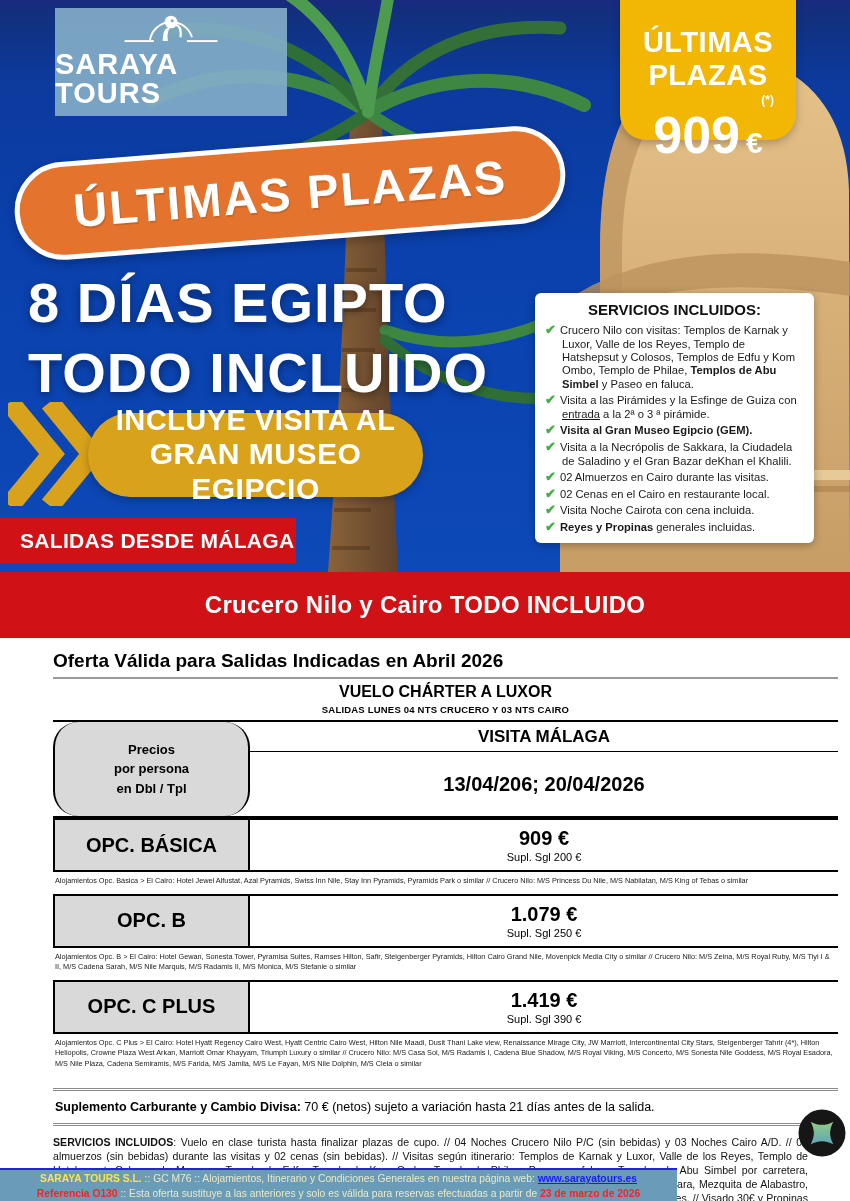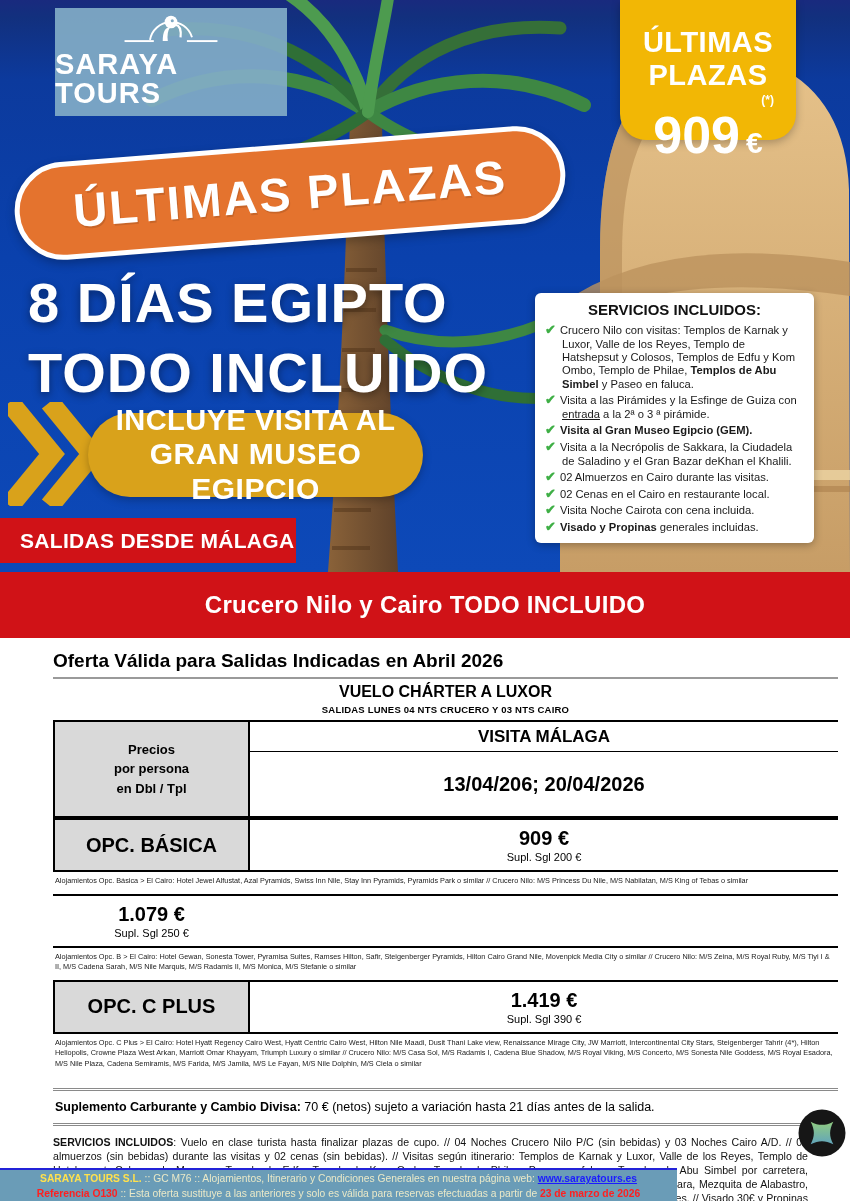--- a/index.html
+++ b/index.html
@@ -62,21 +62,21 @@
   .content{position:relative; padding:0 12px 0 53px; color:#000;}
   .validity{margin-top:12px; font-weight:700; font-size:19px;}
   .rule{border:none; border-top:2px solid #9a9a9a; margin:5px 0 4px 0;}
   .flight{text-align:center; font-weight:700; font-size:16px;}
   .subline{text-align:center; font-weight:700; font-size:9.5px; margin-top:3px; letter-spacing:.2px;}
 
   .price-table{margin-top:5px; border-top:2px solid #000;}
   .t-head{display:grid; grid-template-columns:197px 1fr; border-bottom:2px solid #000;}
   .cell-gray{background:var(--tgray); border-left:2px solid #000; border-right:2px solid #000;
     display:flex; flex-direction:column; align-items:center; justify-content:center; text-align:center;}
-  .t-head .cell-gray{font-weight:700; font-size:13px; line-height:1.5;}
+  .t-head .cell-gray{font-weight:700; font-size:13px; line-height:1.5;border-radius:25px;}
   .t-head .right .col-h{height:30px; display:flex; align-items:center; justify-content:center; font-weight:700; font-size:17px;
     border-bottom:1.5px solid #000;}
   .t-head .right .dates{height:64px; display:flex; align-items:center; justify-content:center; font-weight:700; font-size:20px;}
   .t-row{display:grid; grid-template-columns:197px 1fr; border-top:2px solid #000; border-bottom:2px solid #000; height:54px;}
   .t-row .cell-gray{font-weight:700; font-size:20px;}
   .t-row .pricecell{display:flex; flex-direction:column; align-items:center; justify-content:center;}
   .t-row .pricecell .pv{font-size:20px; font-weight:600;}
   .t-row .pricecell .sv{font-size:11px; margin-top:1px;}
   .row-note{font-size:7.3px; line-height:1.45; color:#1a1a1a; padding:4px 2px 7px 2px; text-align:left;}
 
@@ -191,21 +191,21 @@
     <div class="services-box">
       <div class="services-title">SERVICIOS INCLUIDOS:</div>
       <ul id="services-list">
           <li><span class="chk">✔</span><span>Crucero Nilo con visitas: Templos de Karnak y Luxor, Valle de los Reyes, Templo de Hatshepsut y Colosos, Templos de Edfu y Kom Ombo, Templo de Philae, </span><span style="font-weight: 700;">Templos de Abu Simbel</span><span> y Paseo en faluca.</span></li>
           <li><span class="chk">✔</span><span>Visita a las Pirámides y la Esfinge de Guiza con </span><span style="text-decoration: underline;">entrada</span><span> a la 2ª o 3 ª pirámide.</span></li>
           <li><span class="chk">✔</span><span style="font-weight: 700;">Visita al Gran Museo Egipcio (GEM).</span></li>
           <li><span class="chk">✔</span><span>Visita a la Necrópolis de Sakkara, la Ciudadela de Saladino y el Gran Bazar deKhan el Khalili.</span></li>
           <li><span class="chk">✔</span><span>02 Almuerzos en Cairo durante las visitas.</span></li>
           <li><span class="chk">✔</span><span>02 Cenas en el Cairo en restaurante local.</span></li>
           <li><span class="chk">✔</span><span>Visita Noche Cairota con cena incluida.</span></li>
-          <li><span class="chk">✔</span><span style="font-weight: 700;">Visado y Propinas</span><span> generales incluidas.</span></li>
+          <li><span class="chk">✔</span><span style="font-weight: 700;">Reyes y Propinas</span><span> generales incluidas.</span></li>
         </ul>
     </div>
 
     <div class="departure-badge">SALIDAS DESDE MÁLAGA</div>
   </div>
 
   <div class="red-banner">Crucero Nilo y Cairo TODO INCLUIDO</div>
 
   <div class="content">
     <div class="validity">Oferta Válida para Salidas Indicadas en Abril 2026</div>
@@ -228,20 +228,21 @@
       <div id="price-rows">
           <div class="t-row">
             <div class="cell-gray">OPC. BÁSICA</div>
             <div class="pricecell">
               <div class="pv">909 €</div>
               <div class="sv">Supl. Sgl 200 €</div>
             </div>
           </div>
           <div class="row-note">Alojamientos Opc. Básica &gt; El Cairo: Hotel Jewel Alfustat, Azal Pyramids, Swiss Inn Nile, Stay Inn Pyramids, Pyramids Park o similar // Crucero Nilo: M/S Princess Du Nile, M/S Nabilatan, M/S King of Tebas o similar</div>
           <div class="t-row">
+            <div class="cell-gray">OPC. B</div>
             <div class="pricecell">
               <div class="pv">1.079 €</div>
               <div class="sv">Supl. Sgl 250 €</div>
             </div>
           </div>
           <div class="row-note">Alojamientos Opc. B &gt; El Cairo: Hotel Gewan, Sonesta Tower, Pyramisa Suites, Ramses Hilton, Safir, Steigenberger Pyramids, Hilton Cairo Grand Nile, Movenpick Media City o similar // Crucero Nilo: M/S Zeina, M/S Royal Ruby, M/S Tiyi I &amp; II, M/S Cadena Sarah, M/S Nile Marquis, M/S Radamis II, M/S Monica, M/S Stefanie o similar</div>
           <div class="t-row">
             <div class="cell-gray">OPC. C PLUS</div>
             <div class="pricecell">
               <div class="pv">1.419 €</div>

